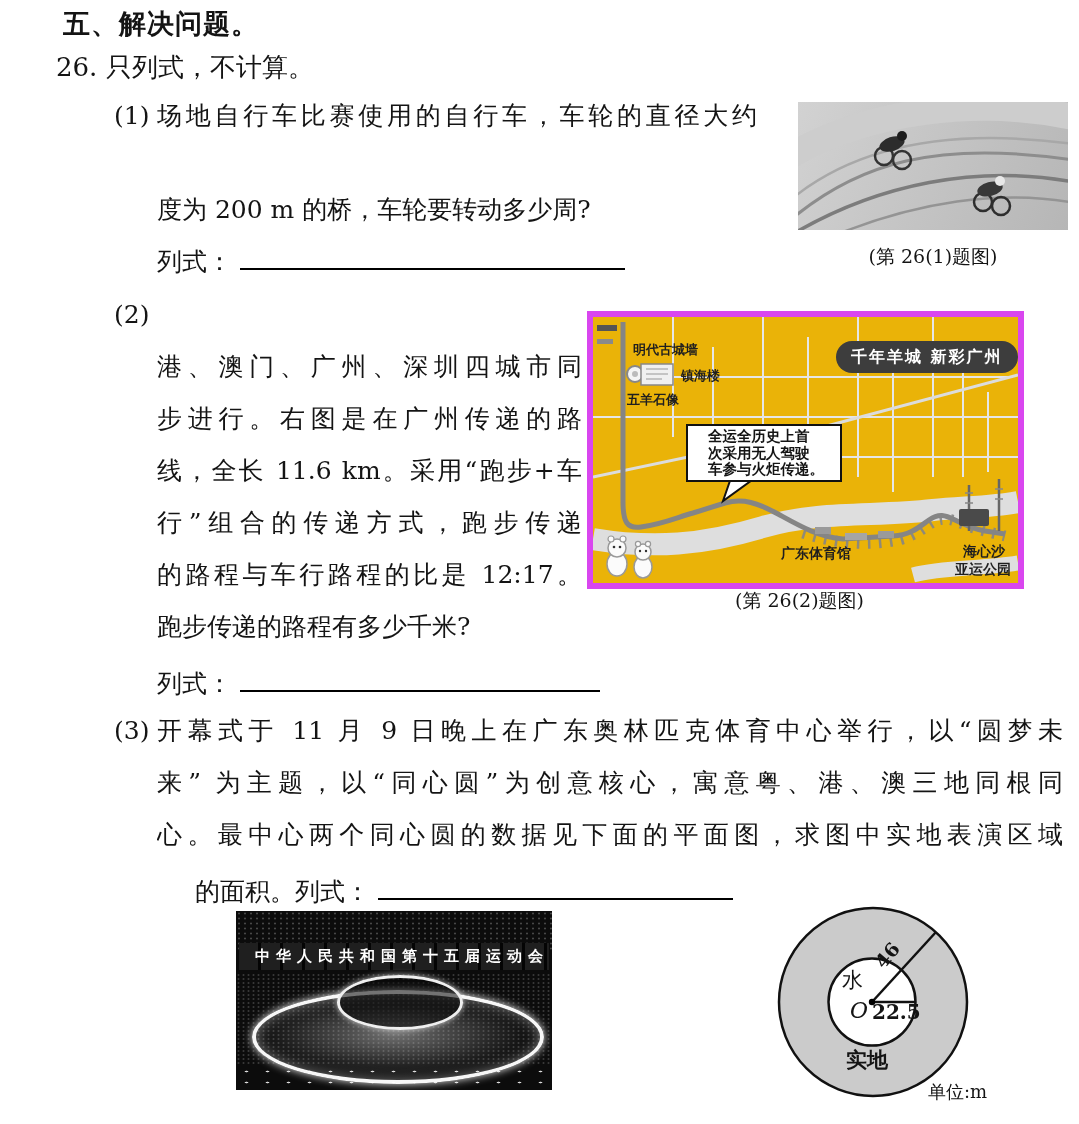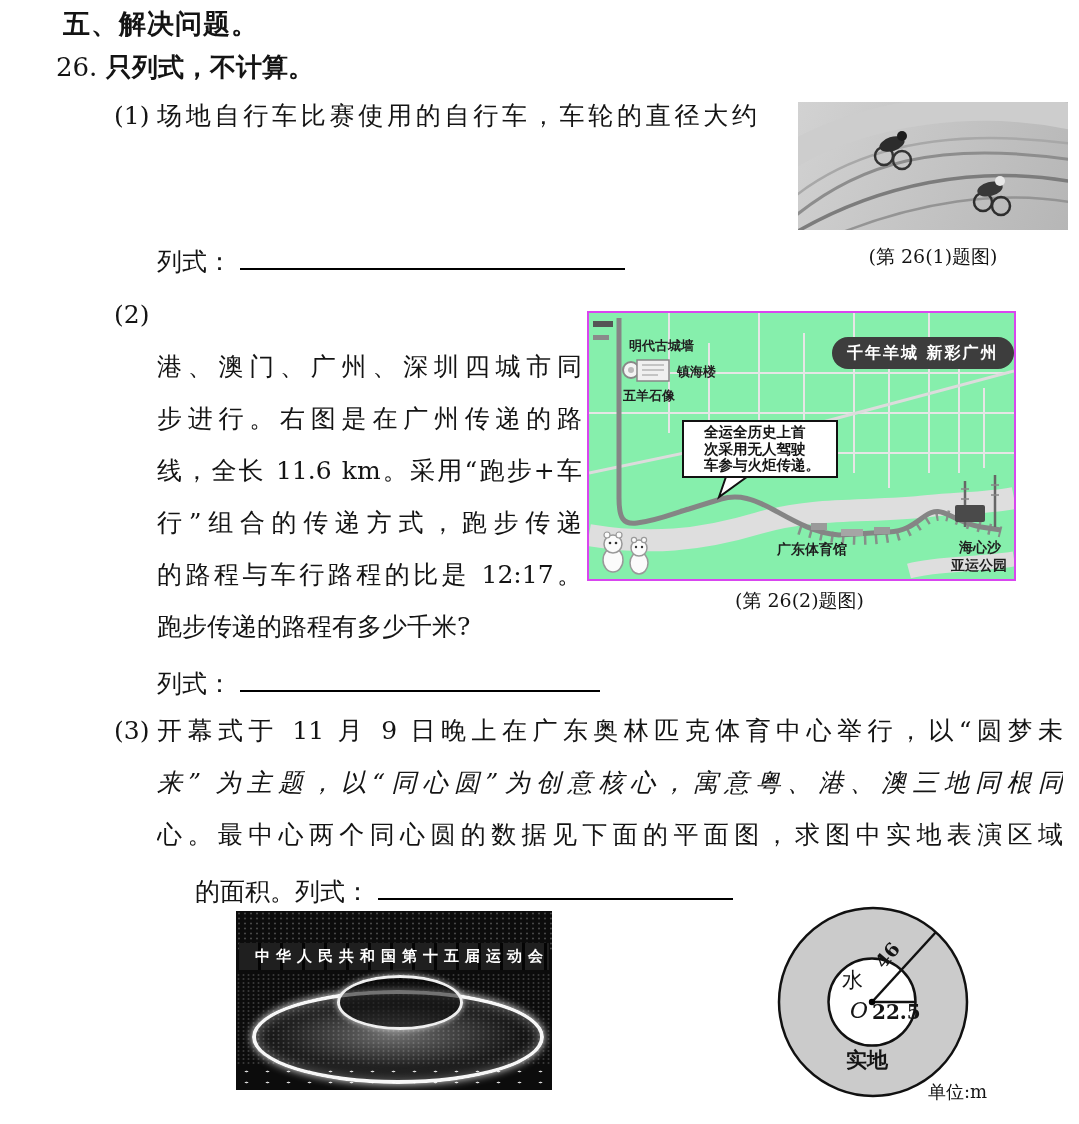--- a/index.html
+++ b/index.html
@@ -12,21 +12,21 @@
   .heading{font-size:27px; font-weight:700; letter-spacing:1px;}
   .body-line{font-size:25px; line-height:1.18; white-space:nowrap;}
   .jline{white-space:normal; text-align:justify; text-align-last:justify; overflow:hidden; height:32px;}
   .marker{font-size:25px;}
   .blank{display:inline-block; border-bottom:2.5px solid #000; height:1.05em; vertical-align:baseline; margin-left:8px;}
   .caption{font-size:19px; text-align:center; white-space:nowrap;}
 
   
   .bike-fig{left:798px; top:102px; width:270px; height:128px; background:linear-gradient(115deg,#d2d2d2,#b6b6b6); overflow:hidden;}
   
-  .map-fig{left:587px; top:311px; width:425px; height:266px; background:#86efac; border:2px solid #d946ef; overflow:hidden;}
+  .map-fig{left:587px; top:311px; width:425px; height:266px; background:#eab308; border:6px solid #d946ef; overflow:hidden;}
   .map-label{position:absolute; font-family:"DejaVu Sans", sans-serif; font-weight:700; color:#1f1f1f; white-space:nowrap;}
   .badge{position:absolute; left:243px; top:24px; height:32px; line-height:32px; padding:0 15px; border-radius:17px;
          background:#3d3d3d; color:#fff; font-family:"DejaVu Sans", sans-serif; font-weight:700; font-size:16px; letter-spacing:2px; white-space:nowrap;}
   .callout{position:absolute; left:93px; top:107px; width:112px; background:#fff; border:2px solid #111;
            font-family:"DejaVu Sans", sans-serif; font-weight:700; font-size:14.5px; line-height:16.5px; padding:2px 20px; white-space:nowrap;}
   
   .photo{left:236px; top:911px; width:316px; height:179px; background:#0c0c0c; overflow:hidden;}
   .speckle-top{position:absolute; left:0; top:0; right:0; height:40px;
       background-image:radial-gradient(#777 0.8px, transparent 1.5px); background-size:6px 5px; opacity:.55;}
   .speckle-mid{position:absolute; left:0; top:62px; right:0; bottom:26px;
@@ -47,24 +47,25 @@
   .dg-label{position:absolute; white-space:nowrap;}
 </style>
 </head>
 <body>
 
 <div class="canvas">
 
   <div class="abs heading sans" style="left:63px; top:6px;">五、解决问题。</div>
 
   <div class="abs body-line" style="left:56px; top:52px; font-size:26px;">26.</div>
-  <div class="abs body-line" style="left:106px; top:52px; font-size:26px;font-weight:bold;">只列式，不计算。</div>
+  <div class="abs body-line" style="left:106px; top:52px; font-size:26px;">只列式，不计算。</div>
 
   <div class="abs marker" style="left:114px; top:101px;">(1)</div>
   <div class="abs body-line jline" style="left:157px; top:101px; width:600px;">场地自行车比赛使用的自行车，车轮的直径大约</div>
+  <div class="abs body-line" style="left:157px; top:195px;">度为 200 m 的桥，车轮要转动多少周?</div>
   <div class="abs body-line" style="left:157px; top:242px;">
     <span>列式：</span><span class="blank" style="width:385px;"></span>
   </div>
 
   <div class="abs bike-fig">
     <svg width="270" height="128" viewBox="0 0 270 128">
       <path d="M-10,55 C70,8 180,-5 275,15" stroke="#cdcdcd" stroke-width="26" fill="none"></path>
       <path d="M-10,100 C55,45 150,25 275,42" stroke="#a8a8a8" stroke-width="2.5" fill="none"></path>
       <path d="M-10,120 C60,60 140,38 275,58" stroke="#8d8d8d" stroke-width="3" fill="none"></path>
       <path d="M-5,132 C80,82 180,62 275,80" stroke="#7c7c7c" stroke-width="3.5" fill="none"></path>
@@ -171,21 +172,21 @@
       <div>车参与火炬传递。</div>
     </div>
     <div class="map-label" style="left:188px; top:228px; font-size:14px;">广东体育馆</div>
     <div class="map-label" style="left:370px; top:226px; font-size:14px;">海心沙</div>
     <div class="map-label" style="left:362px; top:244px; font-size:14px;">亚运公园</div>
   </div>
   <div class="abs caption" style="left:587px; top:588px; width:425px;">(第 26(2)题图)</div>
 
   <div class="abs marker" style="left:114px; top:716px;">(3)</div>
   <div class="abs body-line jline" style="left:157px; top:716px; width:906px;">开幕式于 11 月 9 日晚上在广东奥林匹克体育中心举行，以“圆梦未</div>
-  <div class="abs body-line jline" style="left:157px; top:768px; width:906px;font-style:italic;">来” 为主题，以“同心圆”为创意核心，寓意粤、港、澳三地同根同</div>
+  <div class="abs body-line jline" style="left:157px; top:768px; width:906px;">来” 为主题，以“同心圆”为创意核心，寓意粤、港、澳三地同根同</div>
   <div class="abs body-line jline" style="left:157px; top:820px; width:906px;">心。最中心两个同心圆的数据见下面的平面图，求图中实地表演区域</div>
   <div class="abs body-line" style="left:157px; top:872px;margin-left:38px;">
     <span>的面积。列式：</span><span class="blank" style="width:355px;"></span>
   </div>
 
   <div class="abs photo">
     <div class="speckle-top"></div>
     <div class="speckle-mid"></div>
     <div class="banner">中华人民共和国第十五届运动会</div>
     <div class="stage-glow"></div>

